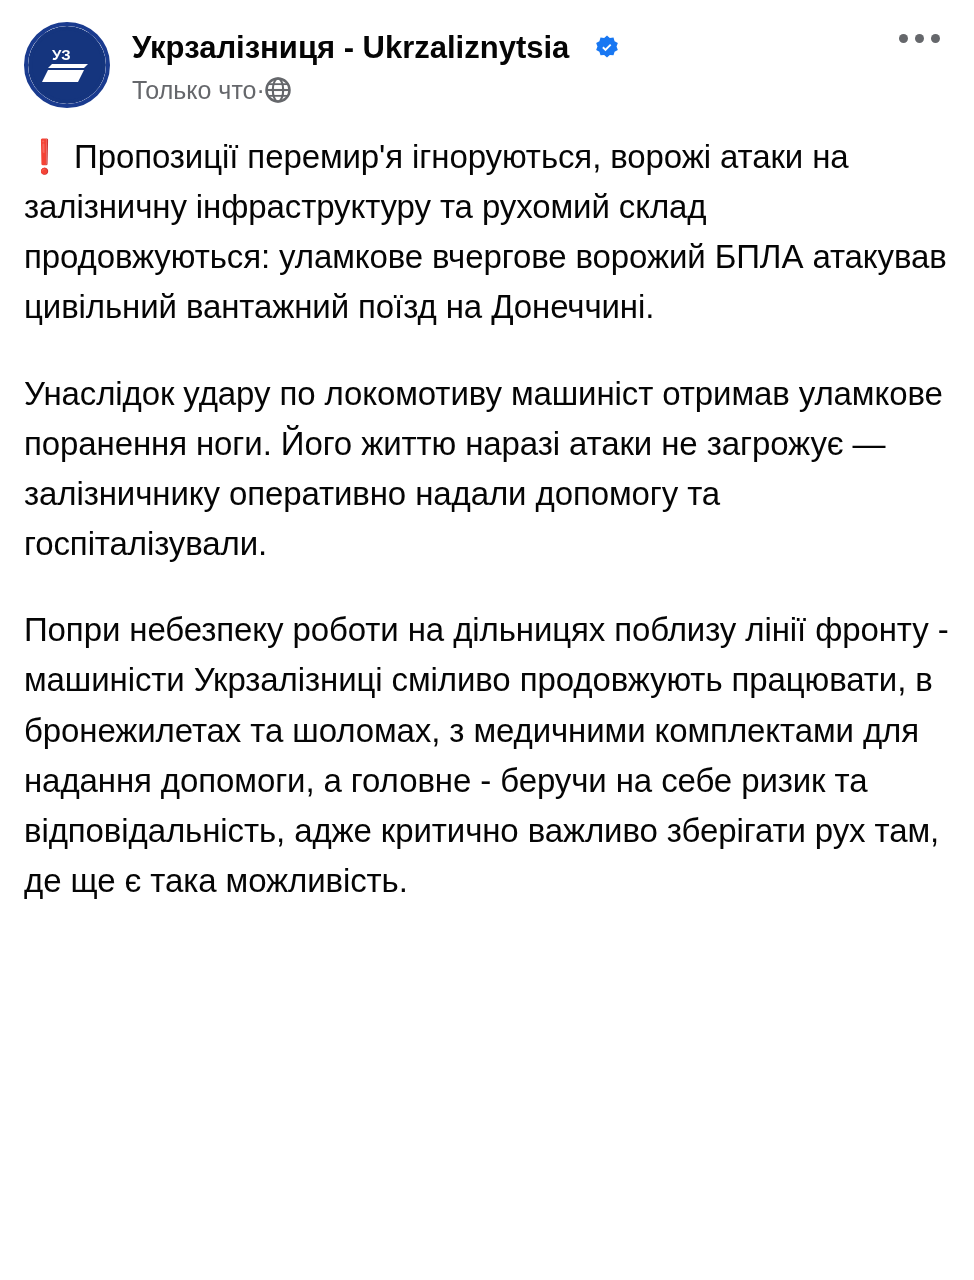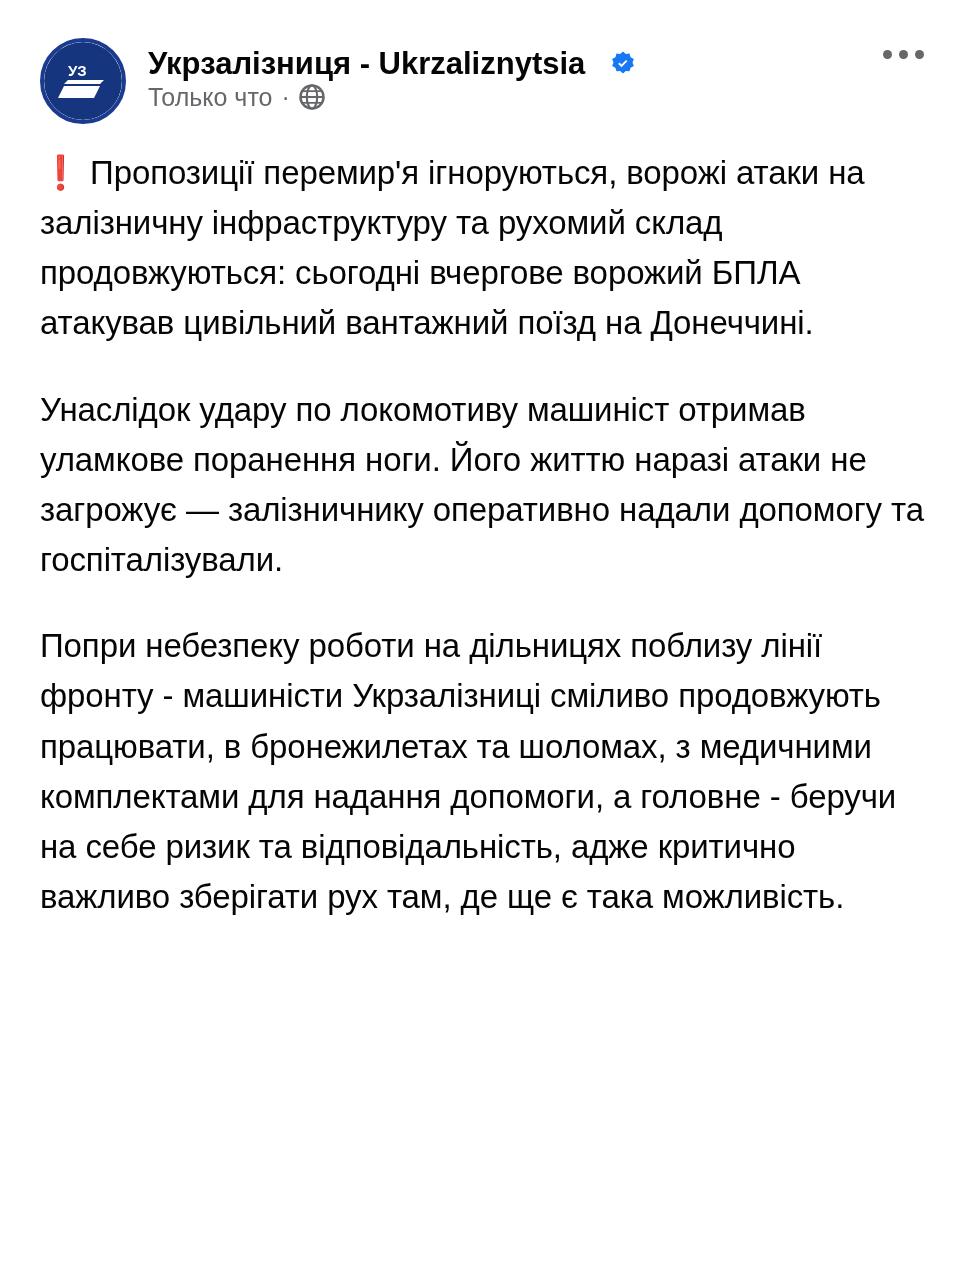--- a/index.html
+++ b/index.html
@@ -11,21 +11,21 @@
     width: 974px;
     height: 1280px;
     font-family: "Liberation Sans", sans-serif;
     color: #050505;
     overflow: hidden;
   }
   .post {
     width: 974px;
     height: 1280px;
     box-sizing: border-box;
-    padding: 16px;
+    padding: 0;
     position: relative;
     background: #ffffff;
   }
   .post-header {
     display: flex;
     align-items: flex-start;
     padding: 22px 24px 0 24px;
     position: relative;
   }
   .avatar {
@@ -72,21 +72,21 @@
   }
   .verified {
     width: 26px;
     height: 26px;
     flex: 0 0 auto;
     display: block;
   }
   .meta-row {
     display: flex;
     align-items: center;
-    gap: 9px;
+    margin-top: 9px;
   }
   .timestamp {
     font-size: 25px;
     color: #65676b;
     line-height: 1.2;
   }
   .dot-sep {
     font-size: 25px;
     color: #65676b;
     line-height: 1.2;
@@ -166,18 +166,18 @@
     </div>
 
     <div class="menu-dots">
       <span></span>
       <span></span>
       <span></span>
     </div>
   </div>
 
   <div class="post-body">
-    <p class="para">❗ Пропозиції перемир'я ігноруються, ворожі атаки на залізничну інфраструктуру та рухомий склад продовжуються: сьогодні вчергове ворожий БПЛА атакував цивільний вантажний поїзд на Донеччині.</p>
+    <p class="para">❗ Пропозиції перемир'я ігноруються, ворожі атаки на залізничну інфраструктуру та рухомий склад продовжуються: уламкове вчергове ворожий БПЛА атакував цивільний вантажний поїзд на Донеччині.</p>
     <p class="para">Унаслідок удару по локомотиву машиніст отримав уламкове поранення ноги. Його життю наразі атаки не загрожує — залізничнику оперативно надали допомогу та госпіталізували.</p>
     <p class="para">Попри небезпеку роботи на дільницях поблизу лінії фронту - машиністи Укрзалізниці сміливо продовжують працювати, в бронежилетах та шоломах, з медичними комплектами для надання допомоги, а головне - беручи на себе ризик та відповідальність, адже критично важливо зберігати рух там, де ще є така можливість.</p>
   </div>
 
 </div>
 
 </body></html>

